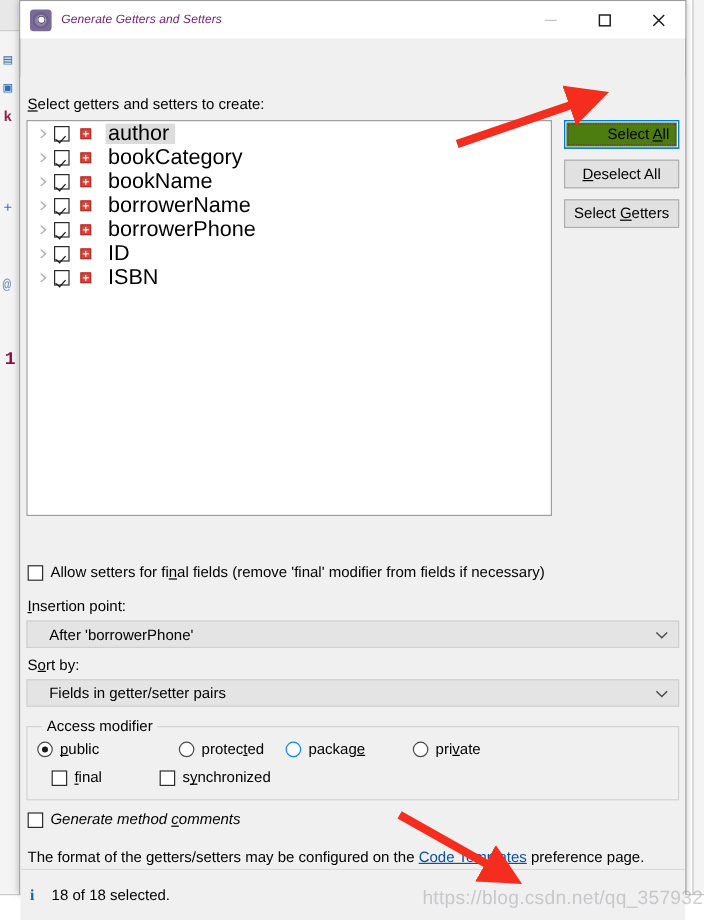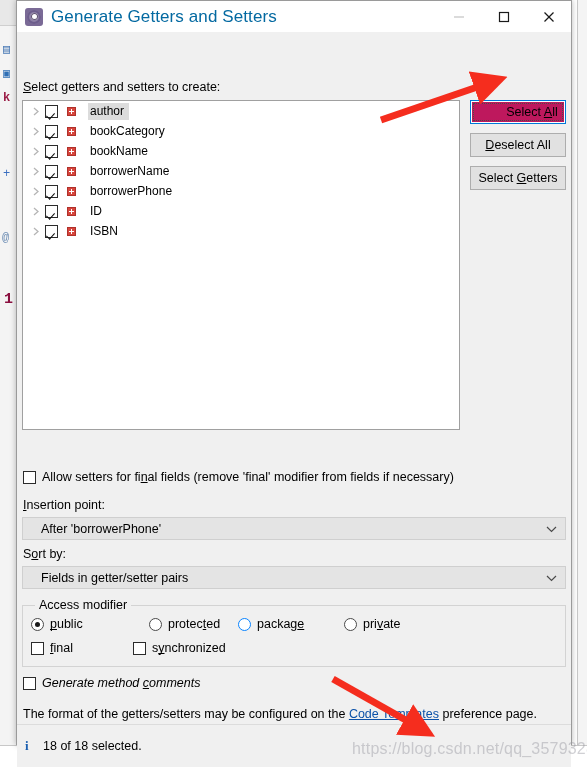--- a/index.html
+++ b/index.html
@@ -74,21 +74,21 @@
     position: absolute; left: 2px; top: 2px; width: 14px; height: 14px;
     background: #8d80a6; border-radius: 50%;
     box-shadow: inset 0 0 0 2px #6d5d8c;
   }
   .title-icon .gear-hole {
     position: absolute; left: 5.5px; top: 5.5px; width: 7px; height: 7px;
     background: #ffffff; border-radius: 50%;
     box-shadow: inset 0 0 0 1px #5d5070;
   }
   .title-text {
-    font-size: 17px; color: #0369a1; letter-spacing: .1px;
+    font-size: 10px; color: #701a75; letter-spacing: .1px; font-style: italic;
   }
   .win-btns {
     position: absolute; right: 0; top: 0; height: 31px;
     display: flex; align-items: stretch;
   }
   .win-btn {
     width: 45px; display: flex; align-items: center; justify-content: center;
     font-size: 13px; color: #000;
   }
   .win-btn.disabled { color: #c4c4c4; }
@@ -115,21 +115,21 @@
     left: 5px; top: 36px;
     width: 438px; height: 330px;
     background: #ffffff;
     border: 1px solid #a0a0a0;
     overflow: hidden;
   }
   .row {
     height: 20px;
     display: flex; align-items: center;
     padding-left: 4px;
-    font-size: 12px; color: #000; text-align: center;
+    font-size: 18px; color: #000; text-align: center;
   }
   .row.sel .rowlabel { background: #dcdcdc; }
   .arrowcol {
     width: 18px; flex: 0 0 auto;
     display: flex; align-items: center; justify-content: center;
     color: #b0b0b0; font-size: 11px;
   }
   .arrowcol svg { display:block; }
   .cbx {
     width: 13px; height: 13px; flex: 0 0 auto;
@@ -161,21 +161,21 @@
     font-size: 12.5px; color: #000;
     display: flex; align-items: center; justify-content: center;
     font-family: "Liberation Sans", sans-serif;
     padding: 0;
   }
   .sidebtn {
     position: absolute; left: 453px; width: 96px; height: 24px;
   }
   .btn.focused {
     border: 1px solid #0078d7;
-    background: #be185d;
+    background: #4d7c0f;
     box-shadow: inset 0 0 0 1px #ffffff;
     padding-left: 28px;
   }
   .btn.focused .focusring {
     position: absolute; left: 2px; top: 2px; right: 2px; bottom: 2px;
     border: 1px dotted #4c4c4c;
   }
 
   
   .combo {
@@ -442,21 +442,21 @@
       </div>
       <div class="radio" style="left:215px; top:11px;">
         <span class="dot hover"></span>
         <span><span>packag</span><span class="ul">e</span></span>
       </div>
       <div class="radio" style="left:321px; top:11px;">
         <span class="dot"></span>
         <span><span>pri</span><span class="ul">v</span><span>ate</span></span>
       </div>
 
-      <div class="check" style="left:8px; top:35px;">
+      <div class="check" style="left:20px; top:35px;">
         <span class="box"></span>
         <span><span class="ul">f</span><span>inal</span></span>
       </div>
       <div class="check" style="left:110px; top:35px;">
         <span class="box"></span>
         <span><span>s</span><span class="ul">y</span><span>nchronized</span></span>
       </div>
     </div>
 
     <div class="check" style="left:6px; top:612px;font-style:italic;">

